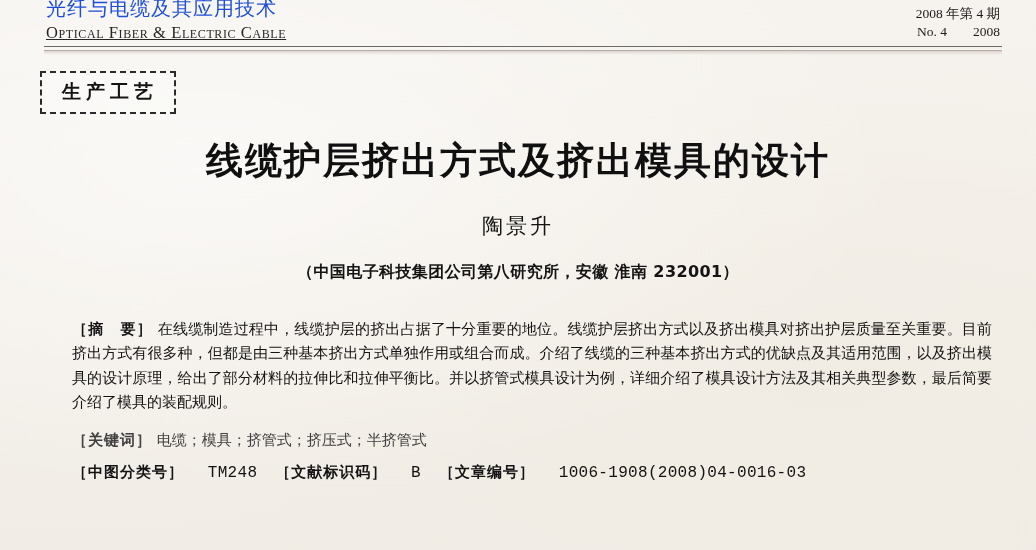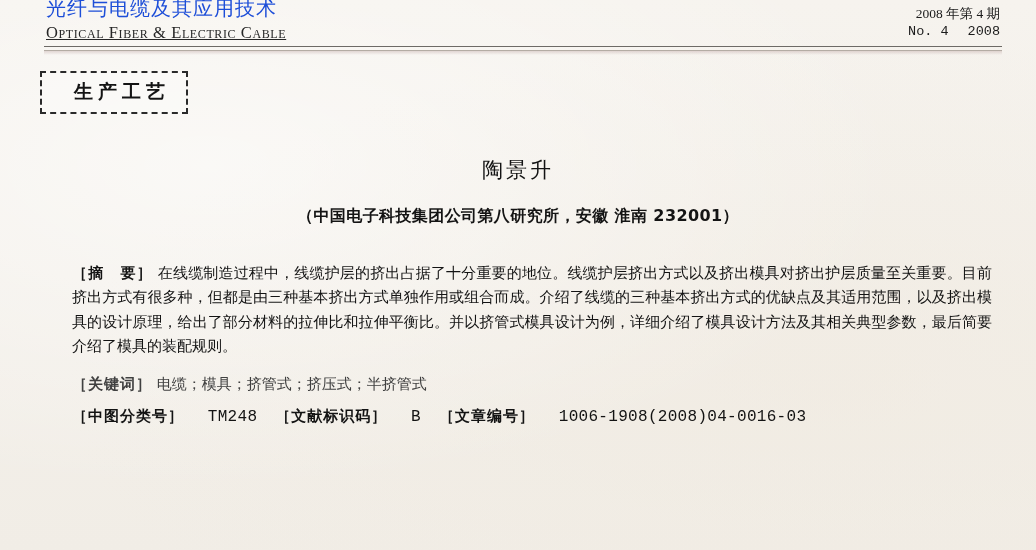--- a/index.html
+++ b/index.html
@@ -65,22 +65,21 @@
     text-align: right;
     font-family: "Liberation Serif", serif;
     font-size: 13.5px;
     line-height: 1.35;
     color: #1b1b1b;
     padding-bottom: 1px;
   }
   .rh-r2 {
     display: flex;
     justify-content: flex-end;
-    gap: 19px;
-    font-family: Liberation Mono, monospace;
+    gap: 26px;
   }
   .rule {
     margin: 2px 34px 0 44px;
     border: 0;
     border-top: 1.6px solid #6d6a66;
     border-bottom: 0.8px solid #b4aca4;
     height: 3px;
   }
   .rule-shadow {
     margin: 0 34px 0 44px;
@@ -88,21 +87,21 @@
     background: linear-gradient(180deg, rgba(180,150,150,0.35), rgba(255,255,255,0));
   }
 
   
   .badge-row {
     margin: 16px 0 0 40px;
   }
   .badge {
     display: inline-block;
     border: 2px dashed #2a2a2a;
-    padding: 6px 16px 7px 32px;
+    padding: 6px 16px 7px 20px;
     font-family: Liberation Sans, sans-serif;
     font-size: 19px;
     letter-spacing: 5px;
     font-weight: 700;
     color: #141414;
     background: rgba(255,255,255,0.25);
   }
 
   
   .title {
@@ -112,21 +111,21 @@
     font-size: 37px;
     letter-spacing: 2px;
     color: #101010;
     margin-top: 22px;
   }
   .author {
     text-align: center;
     font-family: "DejaVu Sans", sans-serif;
     font-size: 21px;
     letter-spacing: 3px;
-    margin-top: 42px;
+    margin-top: 26px;
     color: #131313;
   }
   .affiliation {
     text-align: center;
     font-family: "DejaVu Sans", sans-serif;
     font-weight: 700;
     font-size: 16px;
     letter-spacing: 0.4px;
     margin-top: 22px;
     color: #141414;
@@ -211,20 +210,21 @@
     </div>
   </div>
 
   <hr class="rule">
   <div class="rule-shadow"></div>
 
   <div class="badge-row">
     <span class="badge">生产工艺</span>
   </div>
 
+  <div class="title">线缆护层挤出方式及挤出模具的设计</div>
 
   <div class="author">陶景升</div>
 
   <div class="affiliation">（中国电子科技集团公司第八研究所，安徽 淮南 232001）</div>
 
   <div class="abstract">
     <p class="abs-first">
       <span class="lab">［摘　要］</span>
       <span>在线缆制造过程中，线缆护层的挤出占据了十分重要的地位。线缆护层挤出方式以及挤出模具对挤出护层质量至关重要。目前挤出方式有很多种，但都是由三种基本挤出方式单独作用或组合而成。介绍了线缆的三种基本挤出方式的优缺点及其适用范围，以及挤出模具的设计原理，给出了部分材料的拉伸比和拉伸平衡比。并以挤管式模具设计为例，详细介绍了模具设计方法及其相关典型参数，最后简要介绍了模具的装配规则。</span>
     </p>

